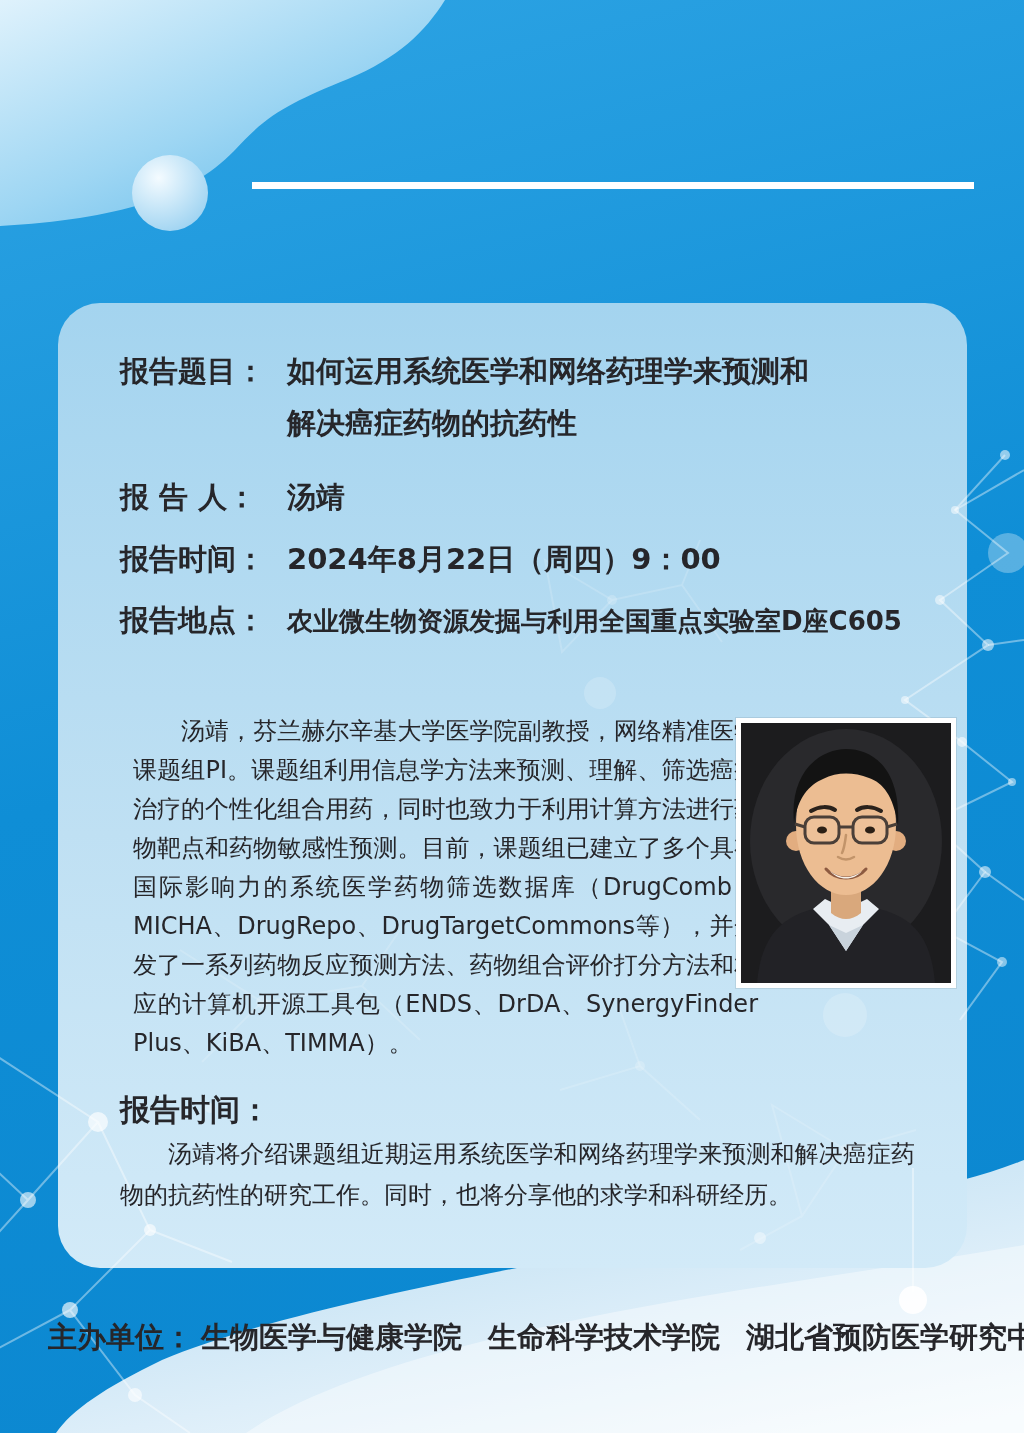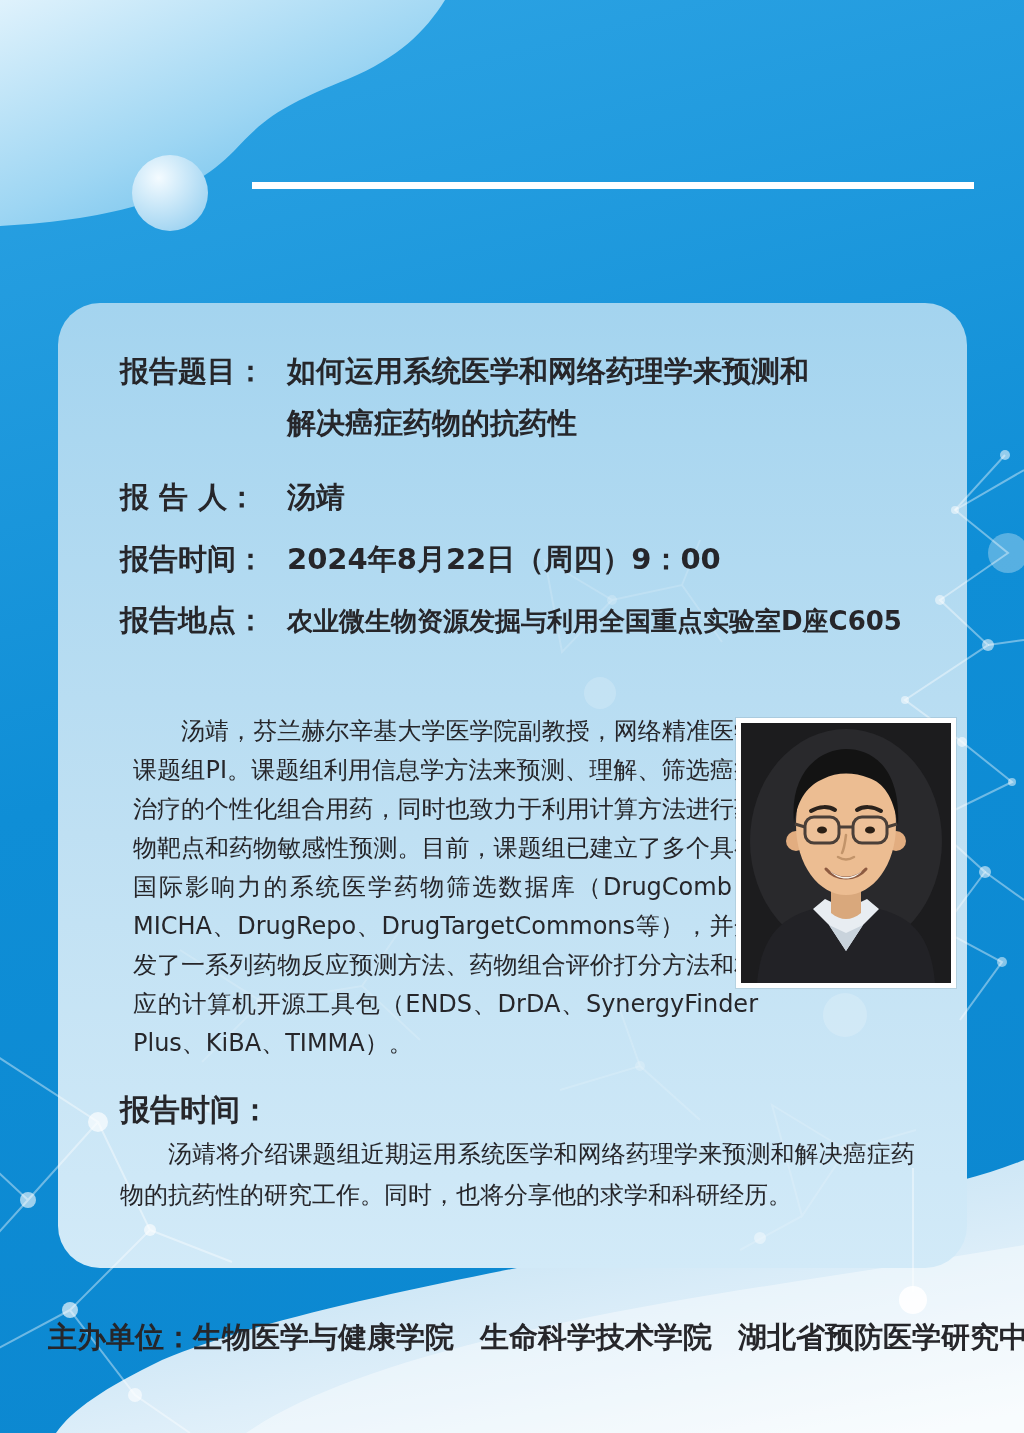--- a/index.html
+++ b/index.html
@@ -34,21 +34,21 @@
   .bio-heading{left:120px;top:660px;}
   .bio-wrap{position:absolute;left:120px;top:712px;width:800px;}
   .bio-text{width:625px;margin-left:13px;font-size:24px;line-height:39px;text-align:justify;text-indent:2em;color:var(--ink,#26262a);}
   .photo{position:absolute;left:616px;top:6px;width:220px;height:270px;background:#fff;padding:5px;box-sizing:border-box;box-shadow:0 0 0 1px rgba(0,0,0,.08);}
   .content-heading{left:120px;top:1090px;}
   .content-text{position:absolute;left:120px;top:1134px;width:795px;font-size:24px;line-height:41px;text-align:justify;text-indent:2em;}
   
   .footer{position:absolute;left:48px;top:1318px;width:950px;font-size:29px;font-weight:700;white-space:nowrap;color:var(--ink,#26262a);}
   .footer .org{margin-left:0;}
   .footer .org + .org{margin-left:26px;}
-  .footer .lead{}
+  .footer .lead{margin-right:8px;}
 </style>
 </head>
 <body>
 
 <div class="poster">
 
   <svg class="decor" width="1024" height="1433" viewBox="0 0 1024 1433">
     <defs>
       <linearGradient id="gTopWave" x1="0" y1="0" x2="0.85" y2="1">
         <stop offset="0" stop-color="#dff2fc"></stop>

